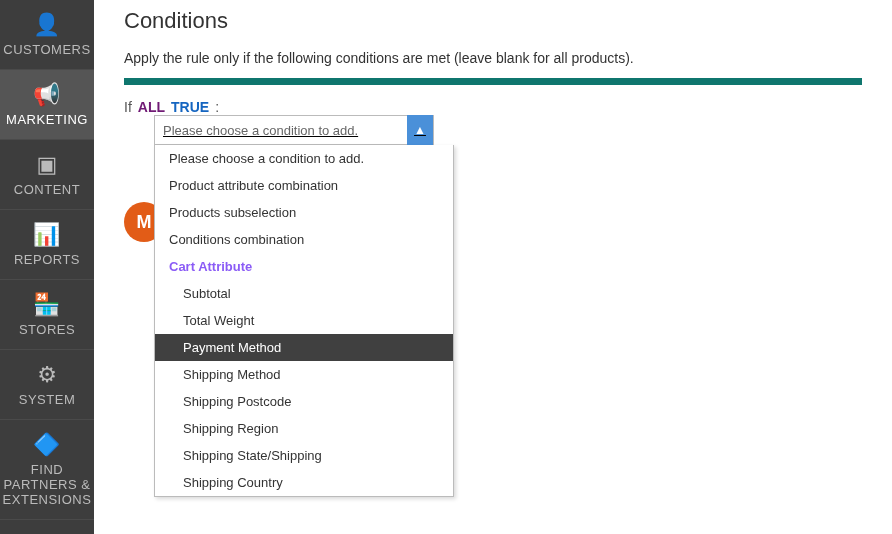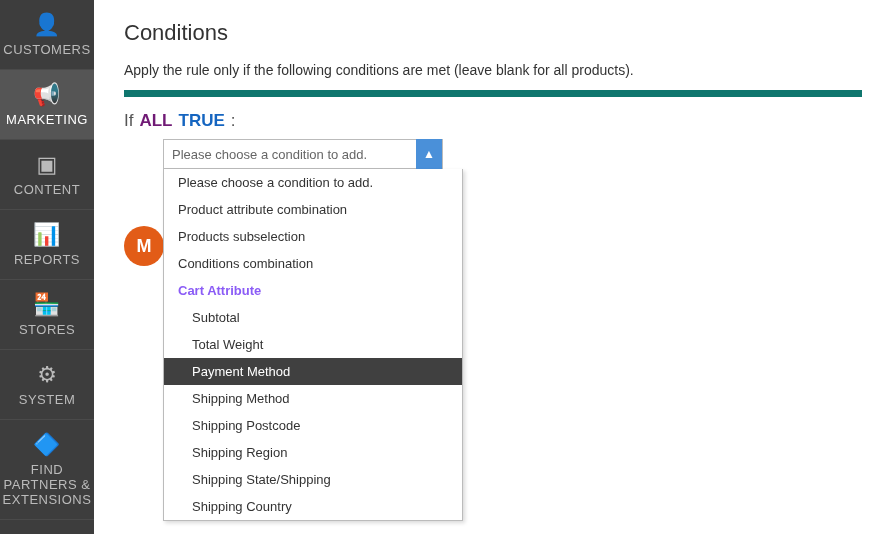--- a/index.html
+++ b/index.html
@@ -28,21 +28,21 @@
       border-bottom: 1px solid #4a4a4a;
     }
     .sidebar-item.active { background: #555; color: #fff; }
     .sidebar-item .icon { font-size: 22px; margin-bottom: 4px; }
     .sidebar-item .label { font-size: 13px; font-weight: normal; letter-spacing: 0.5px; text-transform: uppercase; }
 
     
     .main {
       flex: 1;
       background: #fff;
-      padding: 20px 30px;
+      padding: 8px 30px;
       overflow-y: auto;
       position: relative;
     }
 
     .page-title {
       font-size: 22px;
       font-weight: 300;
       color: #333;
       margin-bottom: 16px;
     }
@@ -53,38 +53,38 @@
       margin-bottom: 12px;
       padding-bottom: 12px;
       border-bottom: 7px solid #0f766e;
     }
 
     .condition-row {
       display: flex;
       align-items: center;
       gap: 6px;
       margin-top: 14px;
-      margin-bottom: 8px;
-      font-size: 17px;
+      font-size: 14px;
       color: #555;
     }
     .condition-row .keyword {
       color: #701a75;
       font-weight: bold;
     }
     .condition-row .true-text {
       color: #1565c0;
       font-weight: bold;
     }
 
     
     .dropdown-container {
       position: relative;
       display: inline-block;
-      margin-left: 39px;
+      margin-left: 30px;
+      text-decoration: underline;
     }
 
     .dropdown-trigger {
       display: flex;
       align-items: center;
       border: 1px solid #bbb;
       background: #fff;
       width: 280px;
       height: 30px;
       cursor: pointer;

